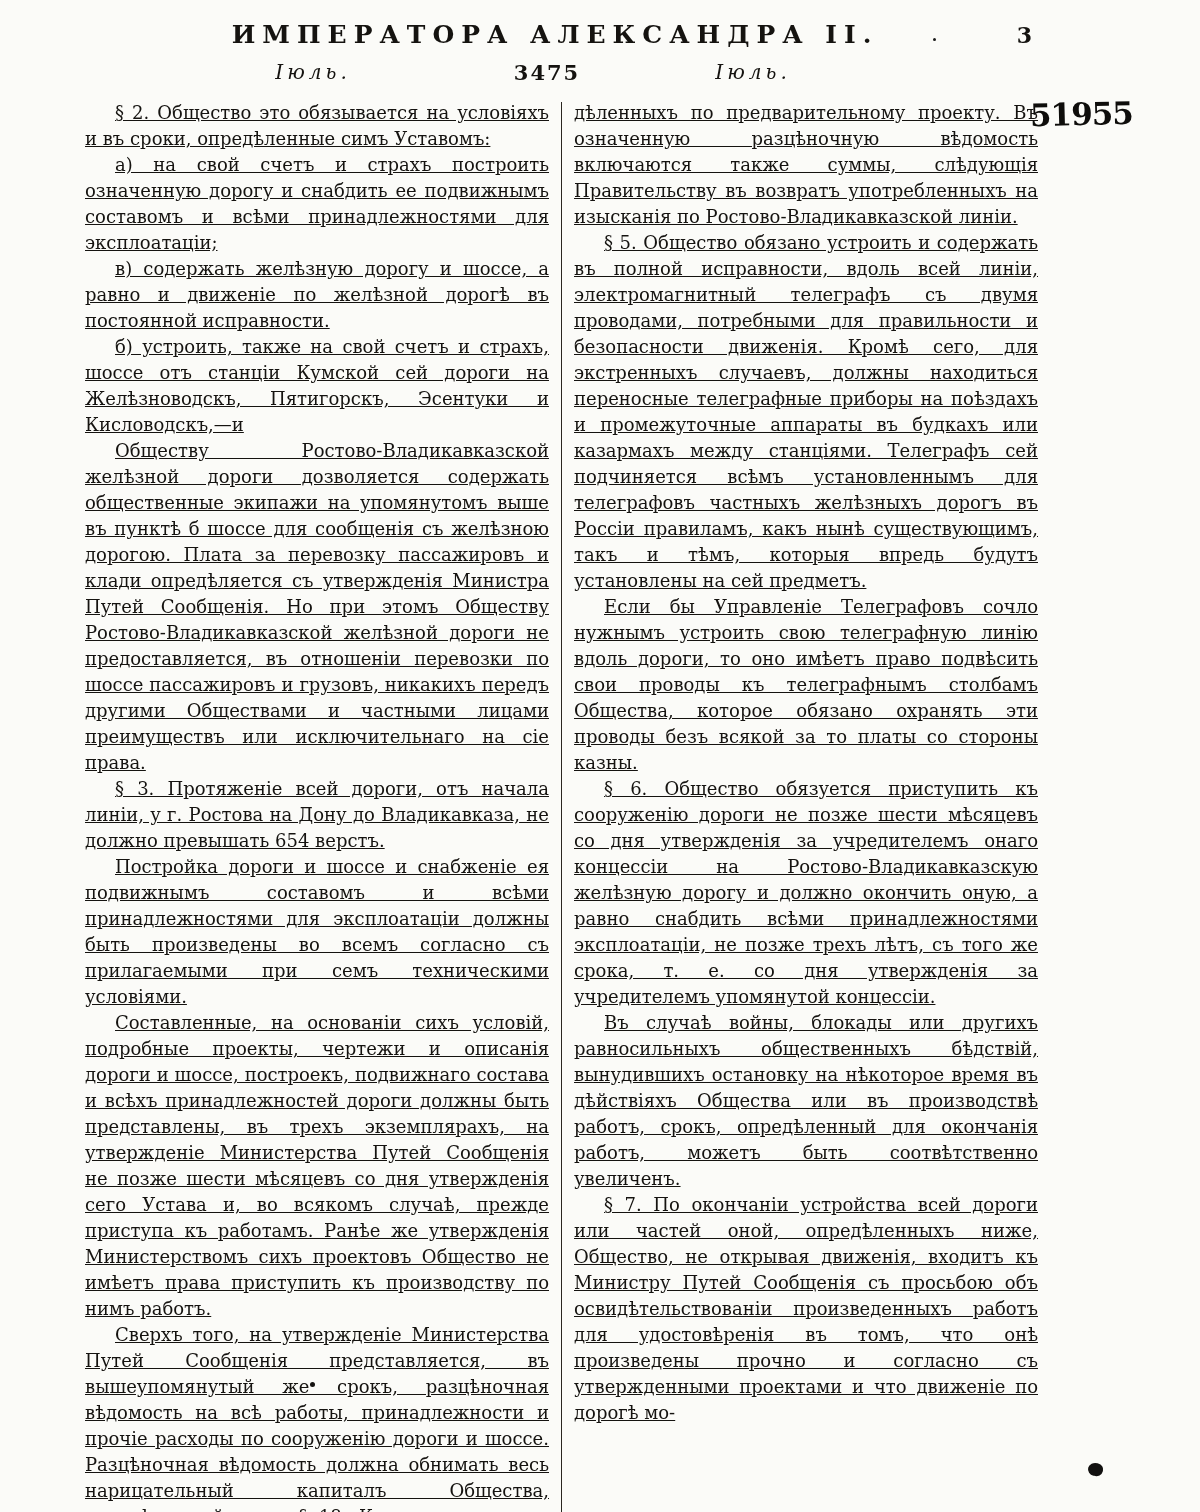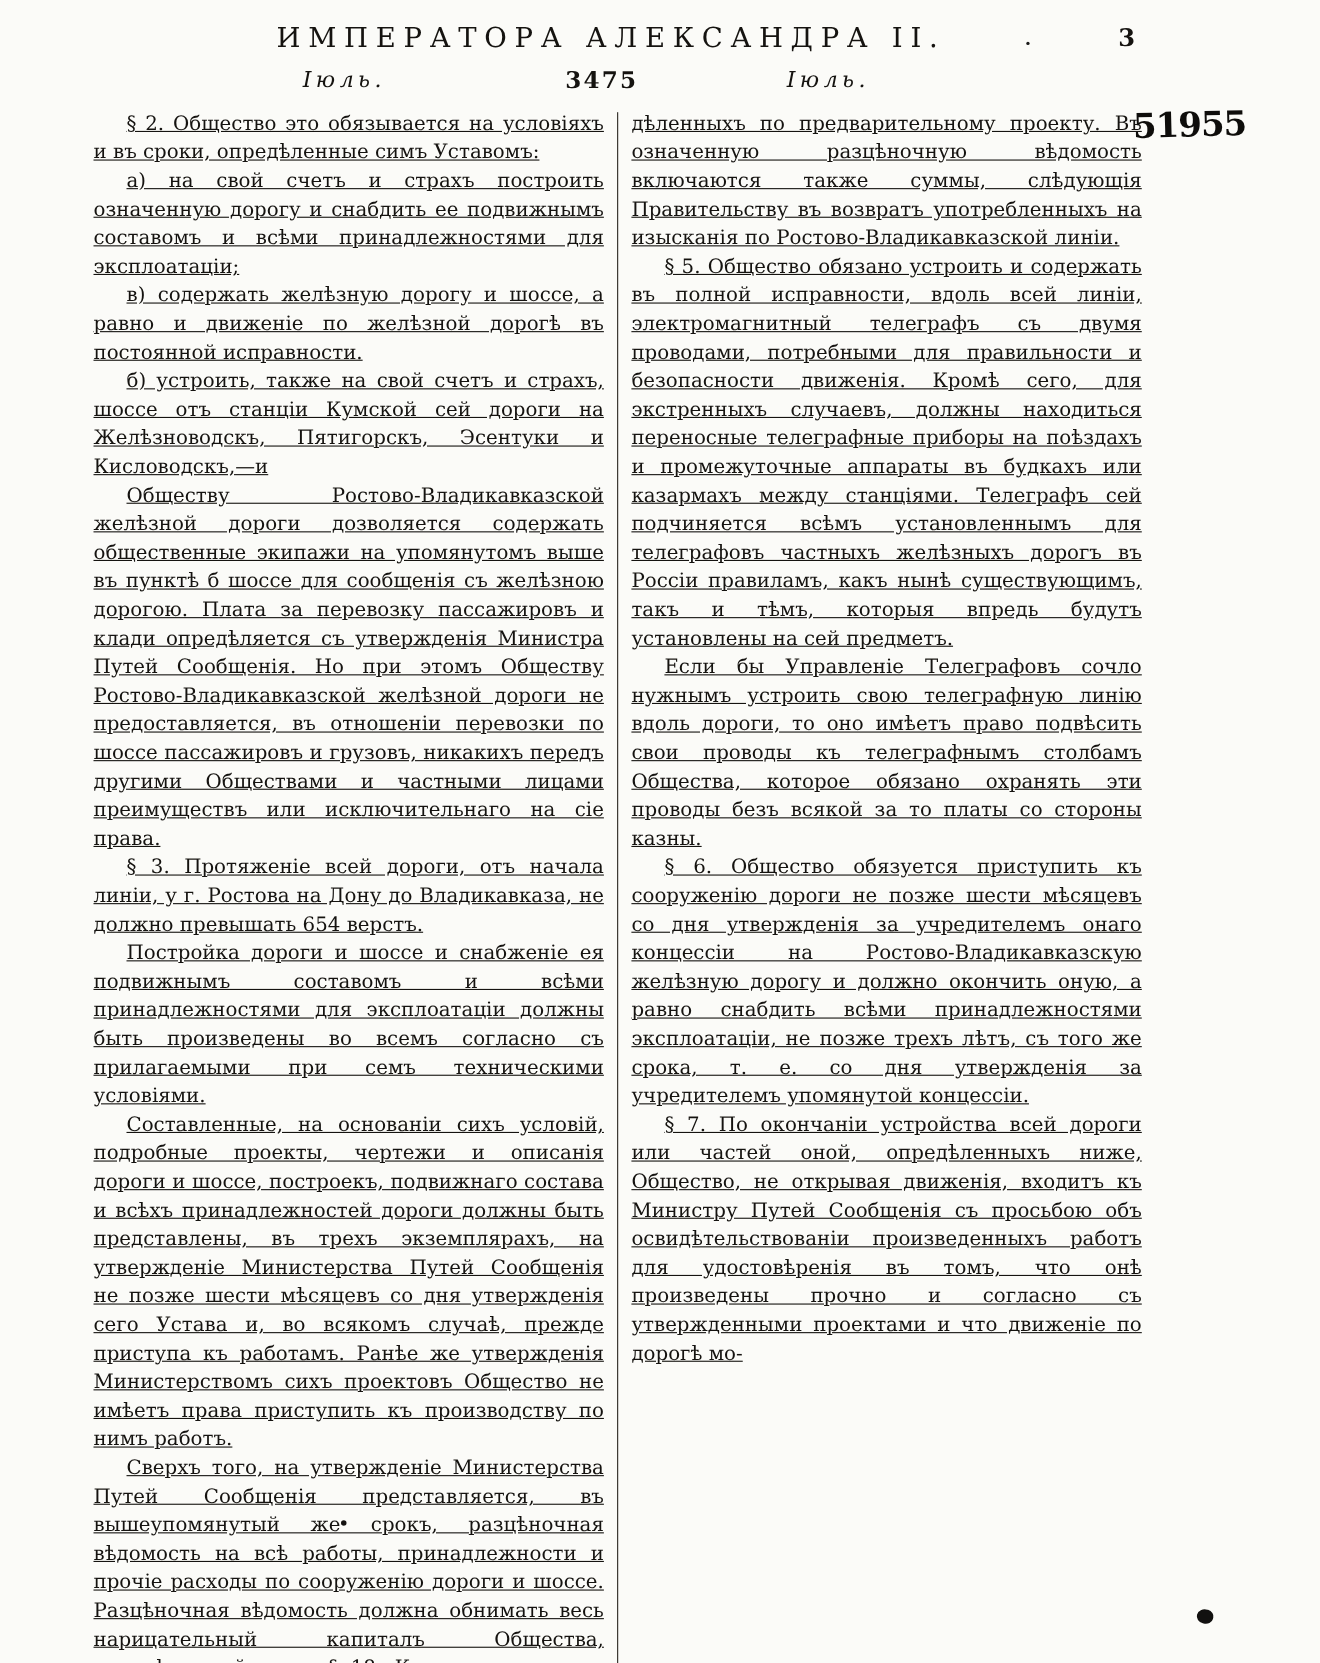--- a/index.html
+++ b/index.html
@@ -24,21 +24,21 @@
   .header-row {
     position: relative;
     height: 36px;
   }
   .page-title {
     position: absolute;
     left: 50%;
     transform: translateX(-51%);
     top: 0;
     font-size: 25px;
-    font-weight: normal;
+    font-weight: bold;
     letter-spacing: 7px;
     white-space: nowrap;
   }
   .page-number {
     position: absolute;
     right: 6px;
     top: 2px;
     font-size: 22px;
     font-weight: bold;
   }
@@ -161,20 +161,21 @@
       <p>Сверхъ того, на утвержденіе Министерства Путей Сообщенія представляется, въ вышеупомянутый же срокъ, разцѣночная вѣдомость на всѣ работы, принадлежности и прочіе расходы по сооруженію дороги и шоссе. Разцѣночная вѣдомость должна обнимать весь нарицательный капиталъ Общества, опредѣленный ниже § 18. Капиталъ этотъ не подлежитъ измѣненію и въ случаѣ какого бы то ни было измѣненія количества работъ, опре-</p>
     </div>
 
     <div class="col-divider"></div>
 
     <div class="col">
       <p class="cont">дѣленныхъ по предварительному проекту. Въ означенную разцѣночную вѣдомость включаются также суммы, слѣдующія Правительству въ возвратъ употребленныхъ на изысканія по Ростово-Владикавказской линіи.</p>
       <p>§ 5. Общество обязано устроить и содержать въ полной исправности, вдоль всей линіи, электромагнитный телеграфъ съ двумя проводами, потребными для правильности и безопасности движенія. Кромѣ сего, для экстренныхъ случаевъ, должны находиться переносные телеграфные приборы на поѣздахъ и промежуточные аппараты въ будкахъ или казармахъ между станціями. Телеграфъ сей подчиняется всѣмъ установленнымъ для телеграфовъ частныхъ желѣзныхъ дорогъ въ Россіи правиламъ, какъ нынѣ существующимъ, такъ и тѣмъ, которыя впредь будутъ установлены на сей предметъ.</p>
       <p>Если бы Управленіе Телеграфовъ сочло нужнымъ устроить свою телеграфную линію вдоль дороги, то оно имѣетъ право подвѣсить свои проводы къ телеграфнымъ столбамъ Общества, которое обязано охранять эти проводы безъ всякой за то платы со стороны казны.</p>
       <p>§ 6. Общество обязуется приступить къ сооруженію дороги не позже шести мѣсяцевъ со дня утвержденія за учредителемъ онаго концессіи на Ростово-Владикавказскую желѣзную дорогу и должно окончить оную, а равно снабдить всѣми принадлежностями эксплоатаціи, не позже трехъ лѣтъ, съ того же срока, т. е. со дня утвержденія за учредителемъ упомянутой концессіи.</p>
+      <p>Въ случаѣ войны, блокады или другихъ равносильныхъ общественныхъ бѣдствій, вынудившихъ остановку на нѣкоторое время въ дѣйствіяхъ Общества или въ производствѣ работъ, срокъ, опредѣленный для окончанія работъ, можетъ быть соотвѣтственно увеличенъ.</p>
       <p>§ 7. По окончаніи устройства всей дороги или частей оной, опредѣленныхъ ниже, Общество, не открывая движенія, входитъ къ Министру Путей Сообщенія съ просьбою объ освидѣтельствованіи произведенныхъ работъ для удостовѣренія въ томъ, что онѣ произведены прочно и согласно съ утвержденными проектами и что движеніе по дорогѣ мо-</p>
     </div>
 
   </div>
 
 </div>
 
 <div class="stamp">51955</div>
 <div class="ink-dot"></div>
 <div class="ink-blot"></div>

